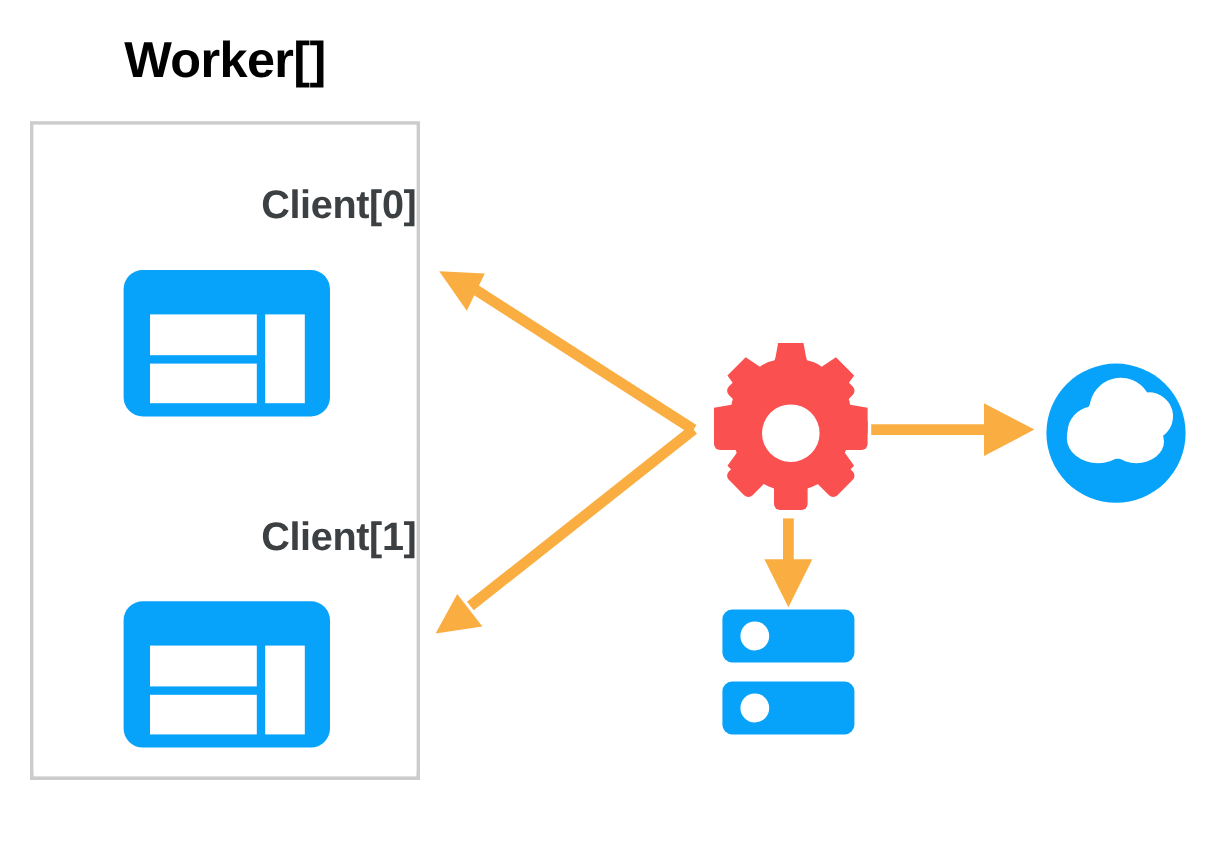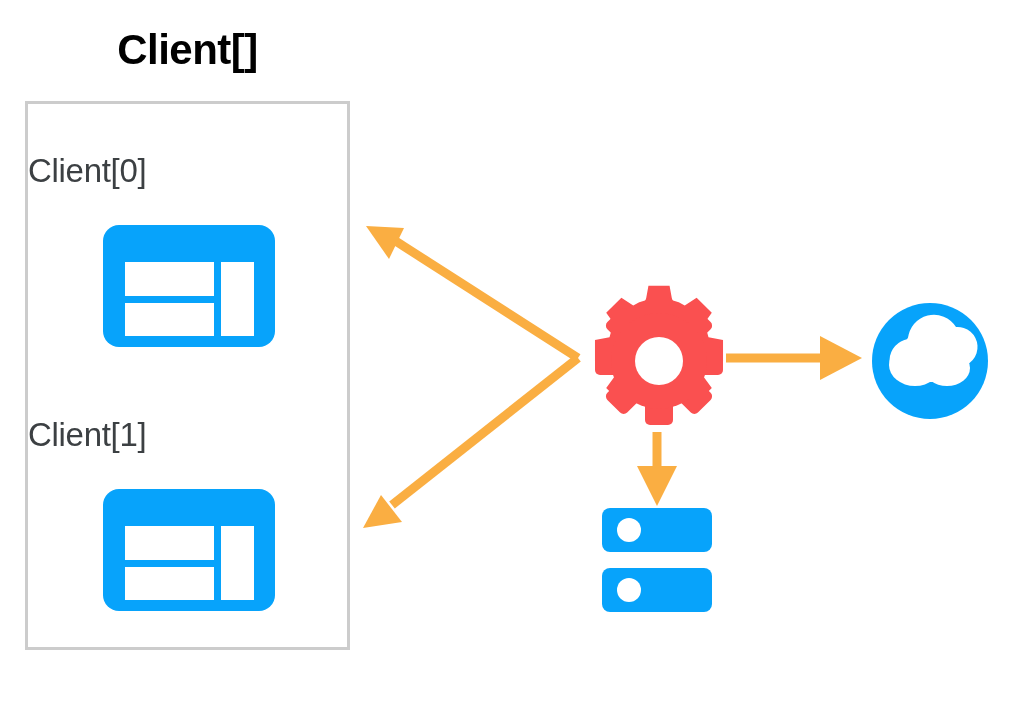--- a/index.html
+++ b/index.html
@@ -44,29 +44,29 @@
     background: #ffffff;
   }
   .client-cell {
     position: absolute;
     left: 0;
     width: 100%;
     box-sizing: border-box;
     background: #ffffff;
   }
   .client-cell.cell-0 { top: 0px; height: 271px; border-bottom: 3px solid #cccccc; }
-  .client-cell.cell-1 { top: 255px; height: 272px; }
+  .client-cell.cell-1 { top: 267px; height: 272px; }
 
   .client-cell-label {
     position: absolute;
     left: 0;
     width: 100%;
-    text-align: left;
+    text-align: right;
     font-size: 33px;
-    font-weight: 400;
+    font-weight: 700;
     letter-spacing: -0.3px;
     color: #3c4043;
   }
   .cell-0 .client-cell-label { top: 48px; }
   .cell-1 .client-cell-label { top: 57px; }
 
   
   .browser-icon {
     position: absolute;
     width: 172px;
@@ -154,21 +154,21 @@
     height: 24px;
     border-radius: 50%;
     background: #ffffff;
   }
 </style>
 </head>
 <body>
 
 <div id="canvas">
 
-  <div class="title-client-array">Client[]</div>
+  <div class="title-client-array">Worker[]</div>
 
   <div class="client-array-box">
 
     <div class="client-cell cell-0">
       <div class="client-cell-label">Client[0]</div>
       <div class="browser-icon">
         <div class="pane pane-left-top"></div>
         <div class="pane pane-left-bottom"></div>
         <div class="pane pane-right"></div>
       </div>

